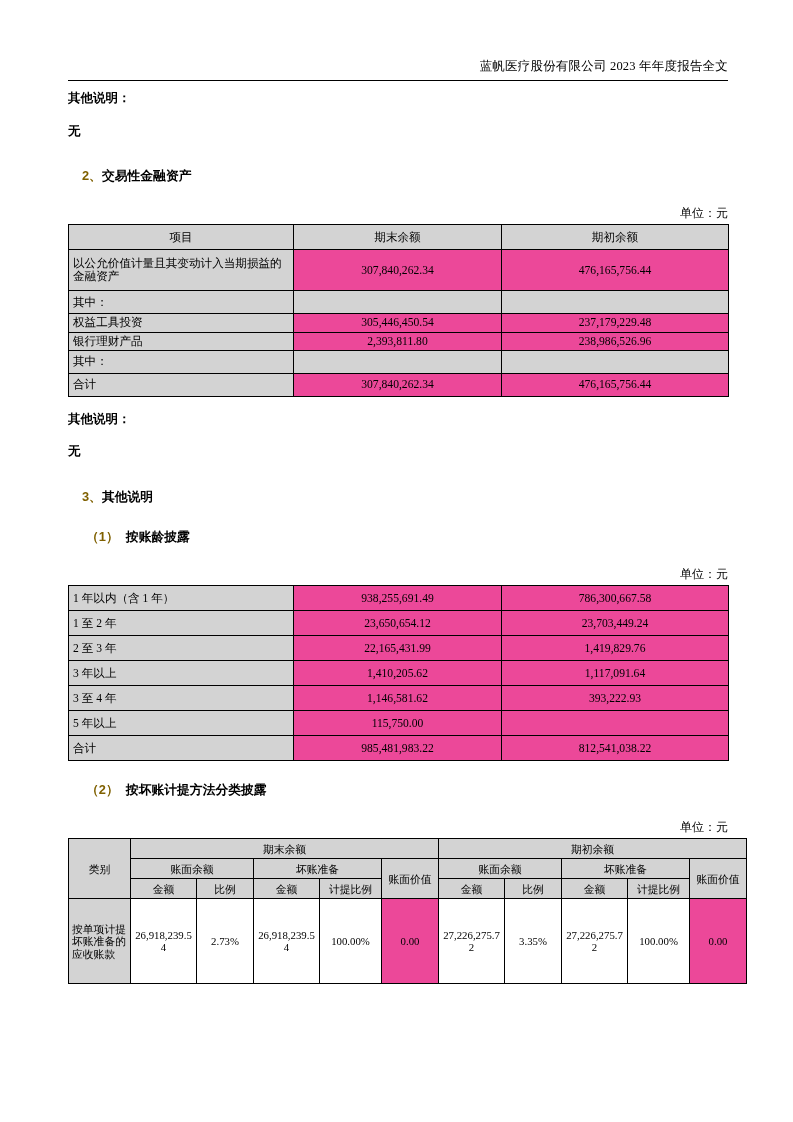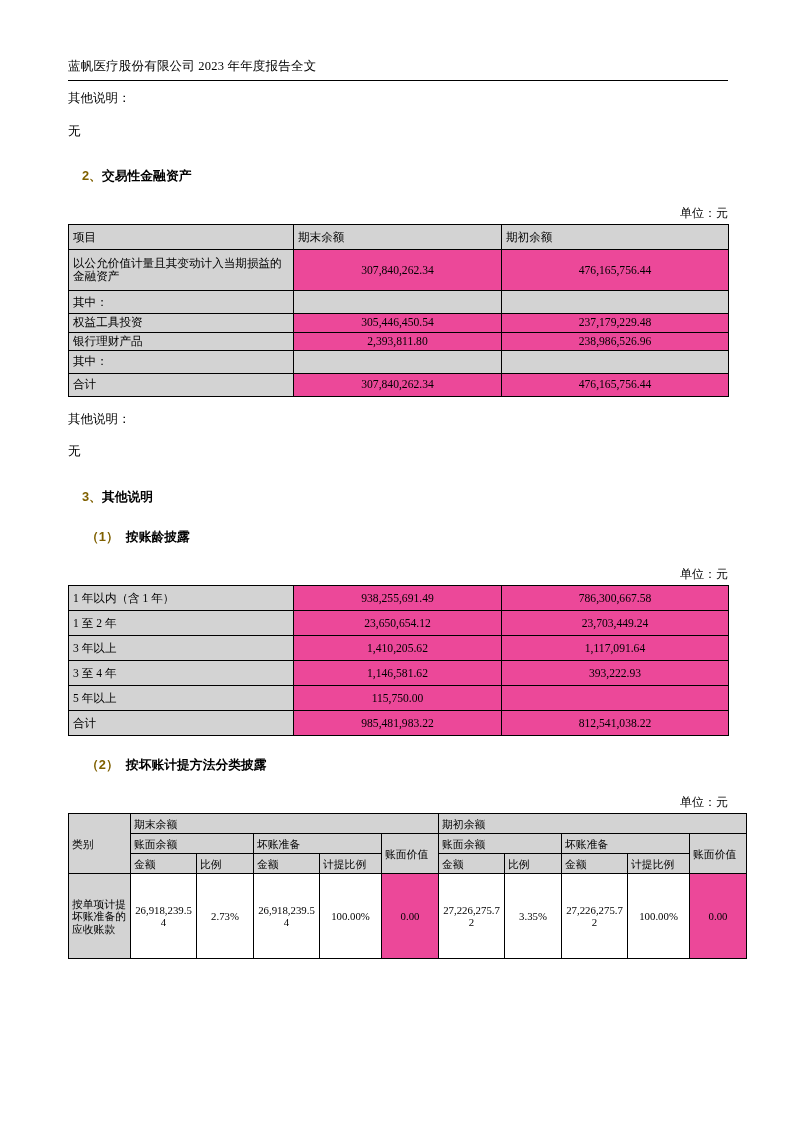--- a/index.html
+++ b/index.html
@@ -21,20 +21,21 @@
     width: 793px;
     height: 1122px;
     box-sizing: border-box;
   }
   
   .doc-header {
     position: absolute;
     left: 68px;
     top: 58px;
     width: 660px;
+    text-align: right;
     font-size: 12.5px;
     letter-spacing: 0.2px;
     white-space: nowrap;
   }
   .doc-header-rule {
     position: absolute;
     left: 68px;
     top: 80px;
     width: 660px;
     height: 1px;
@@ -45,20 +46,21 @@
     position: absolute;
     left: 68px;
     top: 92px;
     width: 660px;
   }
   .para {
     font-size: 12.5px;
     line-height: 1.0;
     margin: 0;
     padding: 0;
+    font-weight: bold;
   }
   .sp-a { height: 20px; }
 
   .heading {
     font-family: "Liberation Sans", "DejaVu Sans", sans-serif;
     font-weight: bold;
     font-size: 12.8px;
     margin: 0;
     padding-left: 14px;
     line-height: 1.1;
@@ -92,20 +94,21 @@
     border: 1px solid #000000;
     padding: 2px 4px;
     vertical-align: middle;
     font-weight: normal;
     line-height: 1.15;
     word-wrap: break-word;
     overflow-wrap: break-word;
   }
   .hdr {
     background: #d3d3d3;
+    text-align: center;
   }
   .lbl {
     background: #d3d3d3;
     text-align: left;
   }
   .num-cell {
     background: #ec4899;
     text-align: center;
     margin-top: 27px;
   }
@@ -233,20 +236,25 @@
       <tbody>
         <tr>
           <td class="lbl">1 年以内（含 1 年）</td>
           <td class="num-cell">938,255,691.49</td>
           <td class="num-cell">786,300,667.58</td>
         </tr>
         <tr>
           <td class="lbl">1 至 2 年</td>
           <td class="num-cell">23,650,654.12</td>
           <td class="num-cell">23,703,449.24</td>
+        </tr>
+        <tr>
+          <td class="lbl">2 至 3 年</td>
+          <td class="num-cell">22,165,431.99</td>
+          <td class="num-cell">1,419,829.76</td>
         </tr>
         <tr>
           <td class="lbl">3 年以上</td>
           <td class="num-cell">1,410,205.62</td>
           <td class="num-cell">1,117,091.64</td>
         </tr>
         <tr>
           <td class="lbl indent">3 至 4 年</td>
           <td class="num-cell">1,146,581.62</td>
           <td class="num-cell">393,222.93</td>

